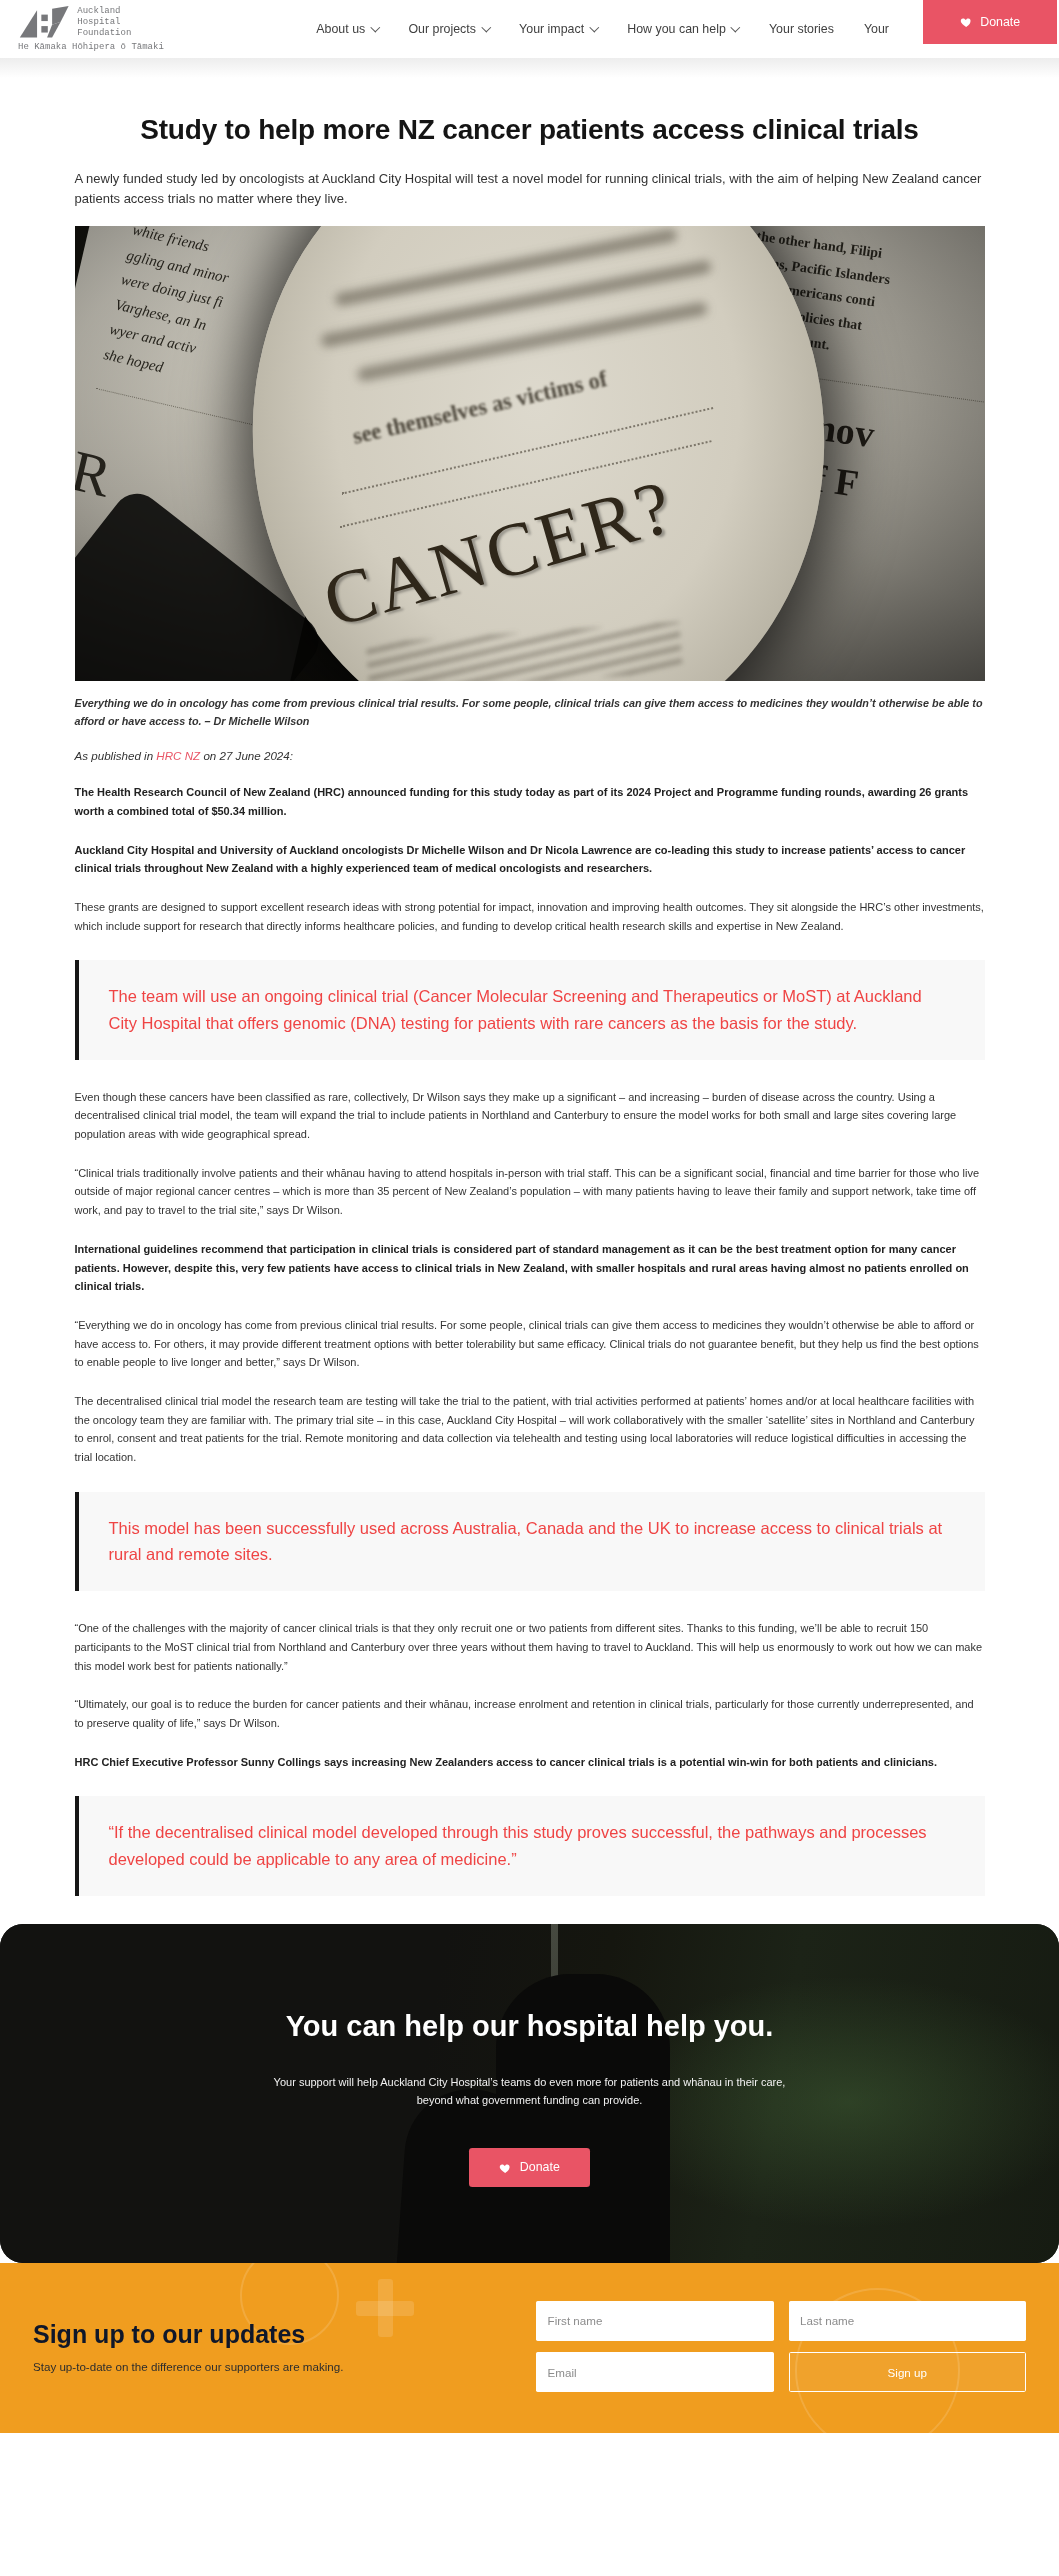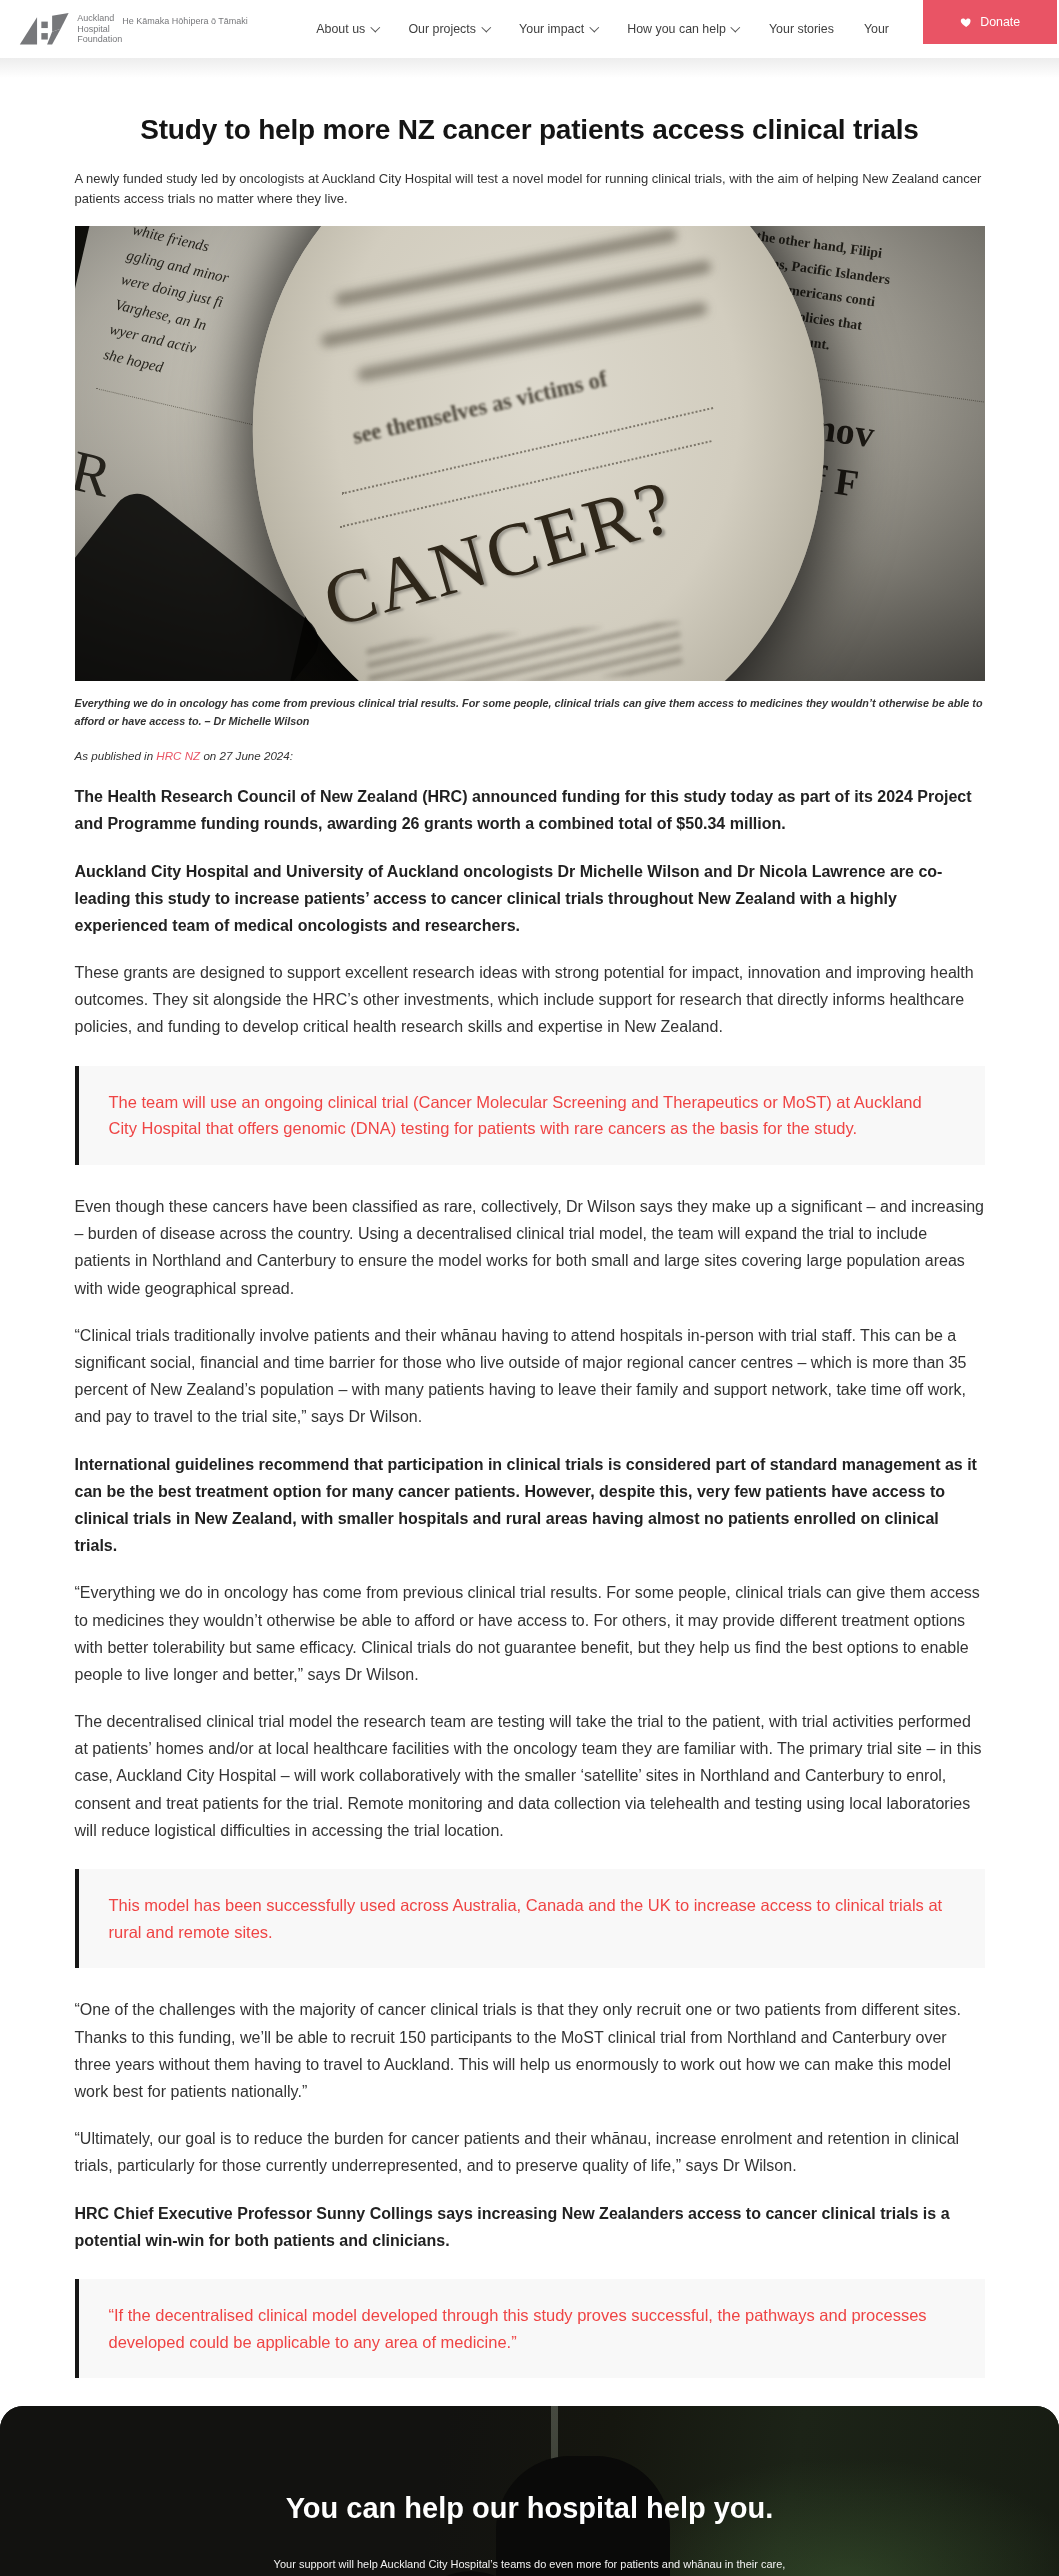--- a/index.html
+++ b/index.html
@@ -6,21 +6,21 @@
   html,body { margin:0; padding:0; }
   body {
     width:1059px; margin:0 auto;
     font-family:"Liberation Sans", sans-serif;
     color:#333; background:#fff;
   }
   .container { width:910px; margin:0 auto; }
 
   
   .site-header { position:relative; height:58px; background:#fff; display:flex; align-items:center; padding-left:18px; }
-  .logo { display:flex; cursor:pointer; }
+  .logo { display:flex; flex-direction:column; cursor:pointer;font-family:Liberation Mono, monospace; }
   .logo-row { display:flex; align-items:center; gap:8.3px; }
   .logo-mark { width:51px; height:33px; }
   .logo-name { font-size:9px; line-height:1.2; color:#77787b; }
   .logo-tagline { font-size:9px; color:#77787b; margin-top:3.3px; }
   .main-nav { margin-left:auto; display:flex; align-items:center; gap:30px; margin-right:170px; }
   .nav-item { font-size:12.4px; color:#3f3f3f; display:flex; align-items:center; cursor:pointer; white-space:nowrap; }
   .chev { width:6.6px; height:6.6px; border-right:1.3px solid #555; border-bottom:1.3px solid #555; transform:rotate(45deg); margin-left:6.6px; margin-top:-3.3px; display:inline-block; }
   .donate-top { position:absolute; top:0; right:1.7px; height:44px; min-width:134px; background:var(--red); color:#fff; border:none; display:flex; align-items:center; justify-content:center; gap:7.4px; font-size:12.4px; cursor:pointer; padding:0 21.5px; }
   .header-fade { height:20px; background:linear-gradient(#ededed,#ffffff); }
   :root { --red:#e95465; --orange:#f09d1f; }
@@ -51,21 +51,21 @@
   .ld1 { left:83px; top:331px; } .ld2 { left:79px; top:364px; }
   .lens-word { position:absolute; left:58px; top:389px; font-family:"Liberation Serif", serif; font-size:76px; color:#2f271a; transform:rotate(-12deg); letter-spacing:2.5px; text-shadow:2.5px 2.5px 2.5px rgba(0,0,0,0.3); white-space:nowrap; }
   .lens-foot { position:absolute; left:99px; top:513px; width:314px; height:50px; background:repeating-linear-gradient(-9deg, transparent 0 8.3px, rgba(55,48,36,0.35) 8.3px 13.2px); filter:blur(2.5px); }
   .hero-shade { position:absolute; inset:0; background:radial-gradient(ellipse at 43% 38%, transparent 28%, rgba(0,0,0,0.18) 55%, rgba(0,0,0,0.62) 100%); pointer-events:none; }
   .handle { position:absolute; left:-50px; bottom:-116px; width:248px; height:265px; background:rgba(4,4,3,0.88); transform:rotate(38deg); border-radius:25px; }
 
   .caption { font-size:10.8px; font-weight:bold; font-style:italic; line-height:1.7; color:#333; margin:11.6px 0 18px; }
   .published { font-size:11.6px; font-style:italic; margin:0 0 21.5px; }
   .published a { color:var(--red); text-decoration:none; }
 
-  .para { font-size:16px; line-height:1.7; margin:0 0 20px; }
+  .para { font-size:11px; line-height:1.7; margin:0 0 20px; }
   .para.bold { font-weight:bold; color:#222; }
 
   blockquote.pull { margin:25px 0 28px; background:#f8f8f8; border-left:4.1px solid #161616; padding:23px 30px; font-size:16.5px; line-height:1.62; color:#ef4444; }
 
   
   .cta { position:relative; overflow:hidden; background:#0e0e0c; text-align:center; color:#fff; padding:86px 0 76px;border-radius:23px; }
   .cta-bg { position:absolute; inset:0; background:linear-gradient(100deg,#121210 40%,#15160f 55%,#1c2317 72%,#161b12 100%); }
   .cta-glow { position:absolute; right:-33px; top:15%; width:46%; height:75%; background:radial-gradient(ellipse, rgba(78,118,64,0.38), transparent 70%); }
   .window-bar { position:absolute; left:52%; top:0; width:7.4px; height:100%; background:linear-gradient(rgba(200,210,190,0.28), rgba(110,120,100,0.1)); }
   .sil { position:absolute; background:#0a0a09; border-radius:74px 74px 0 0; }

